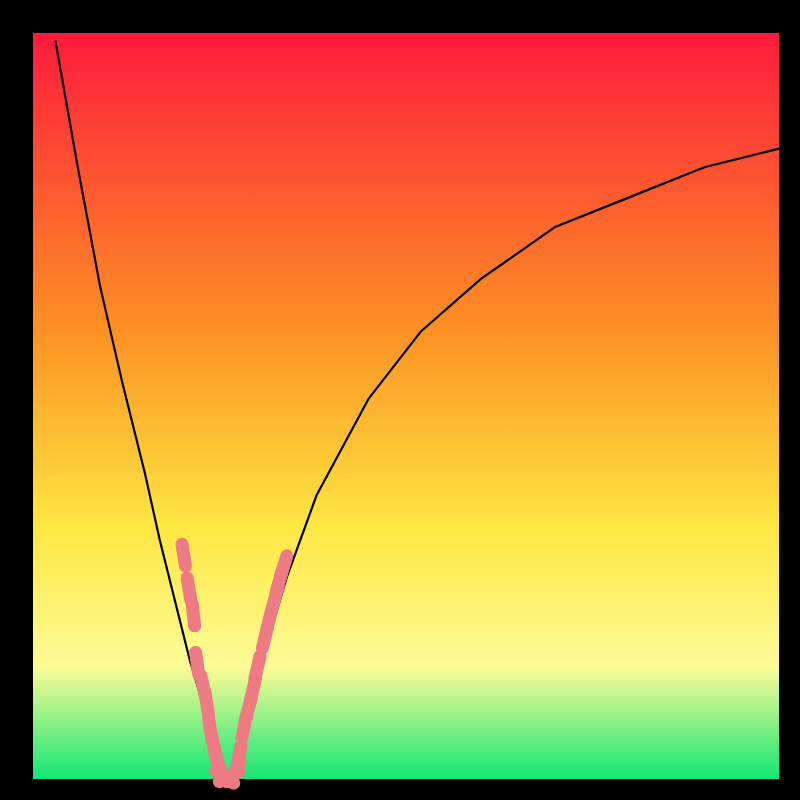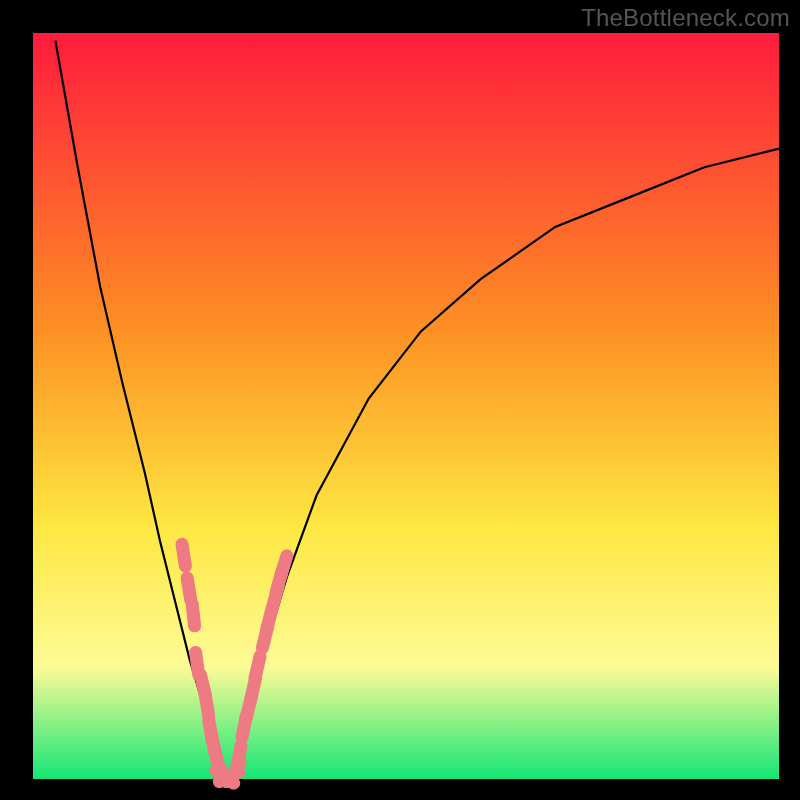--- a/index.html
+++ b/index.html
@@ -29,21 +29,20 @@
   svg {
     position: absolute;
     top: 0;
     left: 0;
   }
 </style>
 </head>
 <body>
 
 <div class="stage">
-  <div class="watermark">TheBottleneck.com</div>
 
   <svg id="plot" width="800" height="800">
     <defs>
       <linearGradient id="bg-grad" x1="0" y1="0" x2="0" y2="1">
         <stop id="g0" offset="0%" stop-color="#fe1b3c"></stop>
         <stop id="g1" offset="40%" stop-color="#fd9124"></stop>
         <stop id="g2" offset="66%" stop-color="#fde741"></stop>
         <stop id="g3" offset="85%" stop-color="#fdfb96"></stop>
         <stop id="g4" offset="100%" stop-color="#13e675"></stop>
       </linearGradient>

